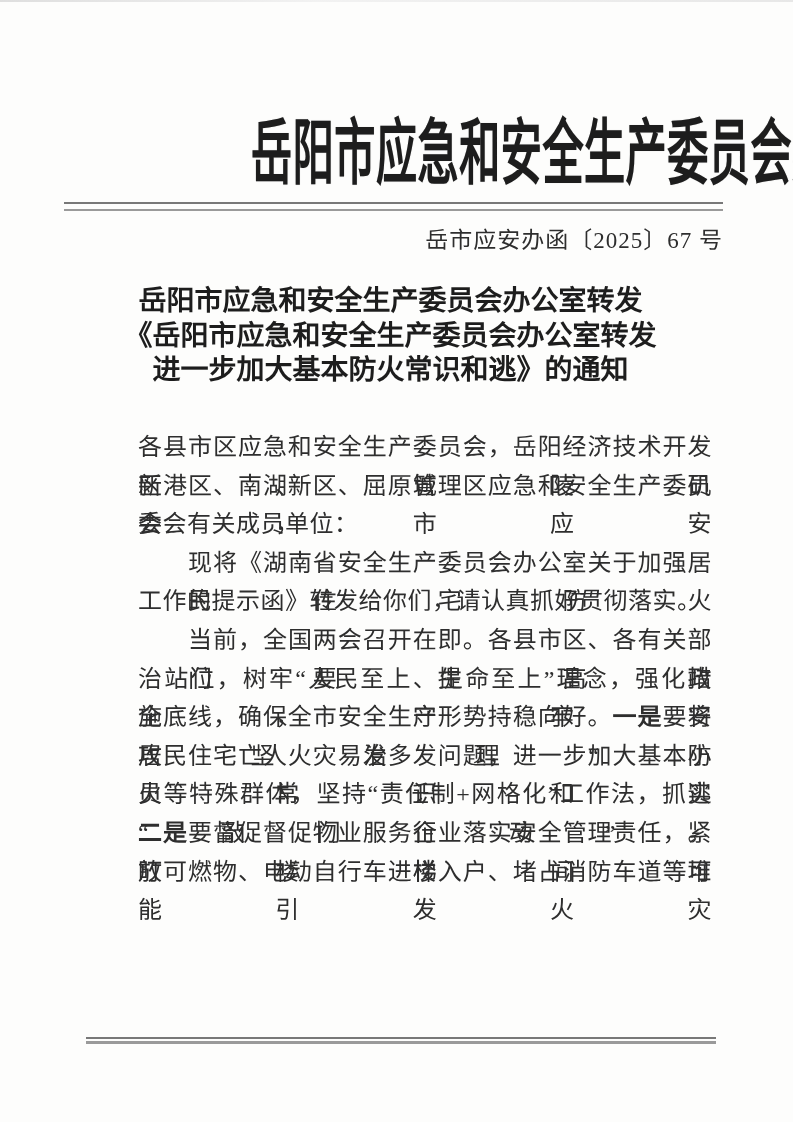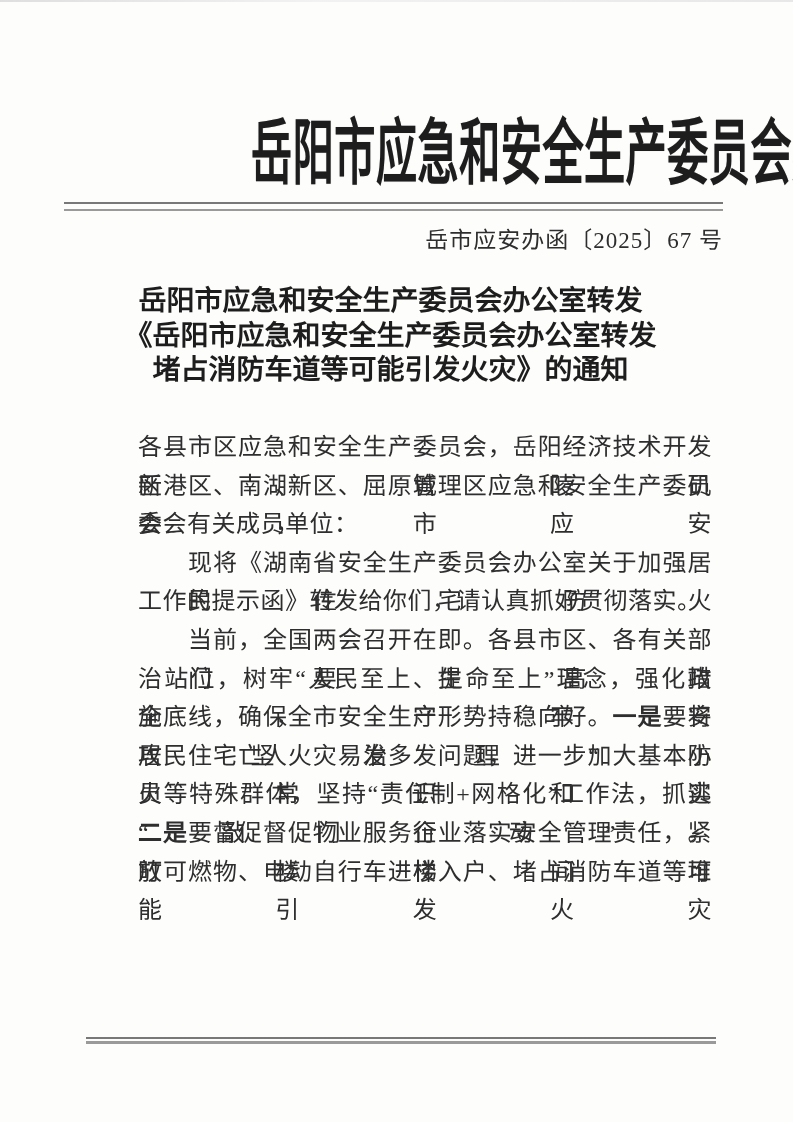--- a/index.html
+++ b/index.html
@@ -134,21 +134,21 @@
     <span class="agency-name">岳阳市应急和安全生产委员会办公室</span>
   </div>
 
   <div class="header-rule"></div>
 
   <div class="doc-number">岳市应安办函〔2025〕67 号</div>
 
   <div class="doc-title">
     <div>岳阳市应急和安全生产委员会办公室转发</div>
     <div>《岳阳市应急和安全生产委员会办公室转发</div>
-    <div>堵占消防车道等可能引发火灾》的通知</div>
+    <div>进一步加大基本防火常识和逃》的通知</div>
   </div>
 
   <div class="doc-body">
       <div class="body-line justify"><span>各县市区应急和安全生产委员会，岳阳经济技术开发区、城陵矶</span></div>
       <div class="body-line justify"><span>新港区、南湖新区、屈原管理区应急和安全生产委员会，市应安</span></div>
       <div class="body-line"><span>委会有关成员单位：</span></div>
       <div class="body-line justify indent"><span>现将《湖南省安全生产委员会办公室关于加强居民住宅防火</span></div>
       <div class="body-line"><span>工作的提示函》转发给你们，请认真抓好贯彻落实。</span></div>
       <div class="body-line justify indent"><span>当前，全国两会召开在即。各县市区、各有关部门要提高政</span></div>
       <div class="body-line justify"><span>治站位，树牢“人民至上、生命至上”理念，强化措施，守牢安</span></div>

